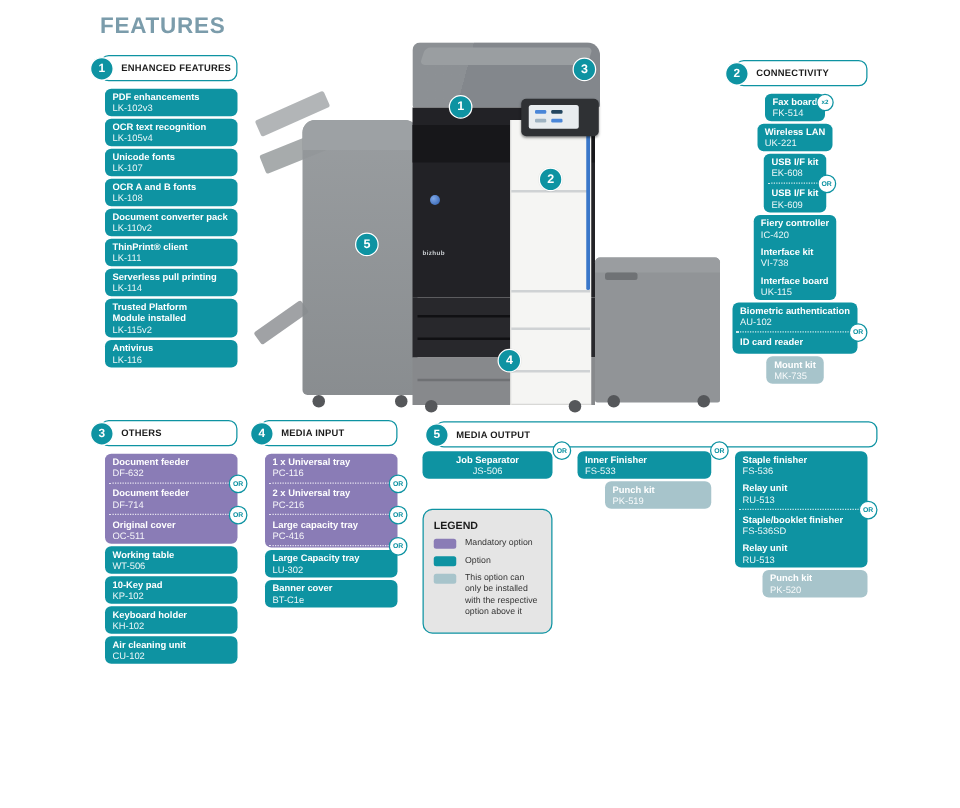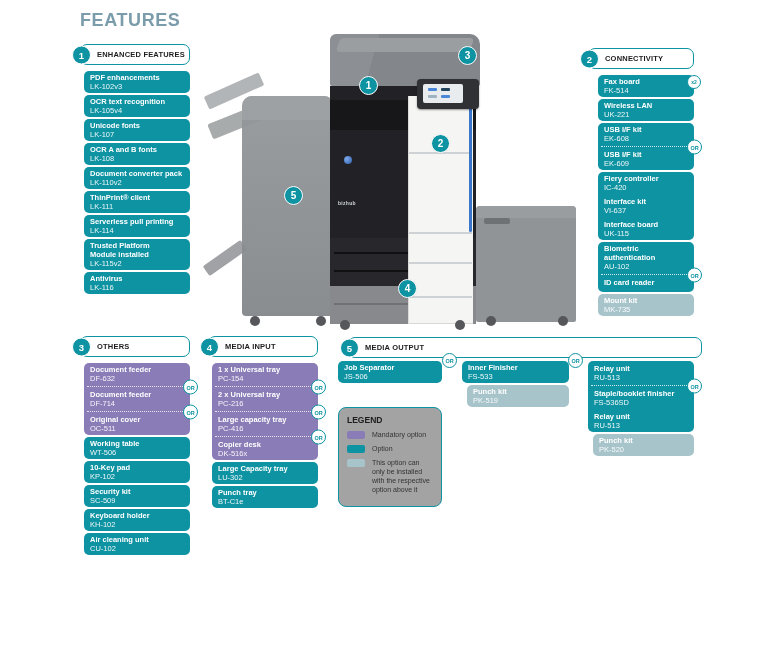--- a/index.html
+++ b/index.html
@@ -15,50 +15,50 @@
   .sec3{left:70px;top:336px;width:120px;}
   .sec4{left:198px;top:336px;width:120px;}
   .hdr{position:relative;margin-left:10px;height:21px;background:#fff;border:1.5px solid #0e93a2;
        border-radius:7px;display:flex;align-items:center;padding-left:16px;box-sizing:border-box;}
   .hdr-title{font-size:7.5px;font-weight:bold;color:#1c1c1c;letter-spacing:.2px;white-space:nowrap;}
   .num{position:absolute;left:-9px;top:50%;transform:translateY(-50%);width:19px;height:19px;
        border-radius:50%;background:#0e93a2;border:1.5px solid #fff;color:#fff;display:flex;
        align-items:center;justify-content:center;font-size:9.5px;font-weight:bold;z-index:3;
        box-sizing:border-box;}
   .items{margin-left:14px;margin-top:6px;display:flex;flex-direction:column;gap:2px;}
-  .sec2 .items{margin-left:20px;}
+  .sec2 .items{margin-left:0;align-items:center;}
   
   .sec5-hdr{position:absolute;left:338px;top:337px;width:354px;box-sizing:border-box;}
   .mo-col{position:absolute;display:flex;flex-direction:column;gap:2px;}
-  .mo-a{left:338px;top:361px;width:104px;}
+  .mo-a{left:338px;top:361px;width:104px;text-align:center;}
   .mo-b{left:462px;top:361px;width:107px;}
   .mo-c{left:588px;top:361px;width:106px;}
   
   .block{border-radius:5px;position:relative;}
   .block.option{background:#0e93a2;}
   .block.mandatory{background:#8a7cb6;}
   .block.conditional{background:#a7c4cb;}
-  .block.inset{margin-left:5px;}
+  .block.inset{margin-left:22px;}
   .entry{position:relative;padding:2px 6px;min-height:16px;font-size:7.5px;line-height:9px;
          color:#fff;box-sizing:border-box;}
   .entry .name{font-weight:bold;white-space:pre-line;}
   .entry .code{font-weight:normal;color:rgba(255,255,255,.92);}
   .sep{position:relative;border-top:1px dotted rgba(255,255,255,.8);margin:1px 3px;}
   .or-badge{width:15px;height:15px;border-radius:50%;background:#fff;border:1.5px solid #0e93a2;
             color:#0e93a2;font-size:5.5px;font-weight:bold;display:flex;align-items:center;
             justify-content:center;box-sizing:border-box;z-index:4;}
   .sep .or-badge{position:absolute;right:-11px;top:50%;transform:translateY(-50%);}
   .corner-badge{position:absolute;top:0;right:-7px;width:14px;height:14px;border-radius:50%;
             background:#fff;border:1.5px solid #0e93a2;color:#0e93a2;font-size:5px;font-weight:bold;
             display:flex;align-items:center;justify-content:center;box-sizing:border-box;z-index:4;}
   .or-float{position:absolute;z-index:5;}
   .or-1{left:442px;top:353px;}
   .or-2{left:568px;top:353px;}
   
-  .legend{position:absolute;left:338px;top:407px;width:104px;background:#a3a3a3;
+  .legend{position:absolute;left:338px;top:407px;width:104px;background:#e5e5e5;
           border:1.5px solid #0e93a2;border-radius:8px;padding:7px 8px;box-sizing:border-box;}
   .legend-title{font-size:8.5px;font-weight:bold;color:#1c1c1c;margin-bottom:5px;}
   .legend-row{display:flex;align-items:flex-start;gap:7px;margin-bottom:5px;}
   .swatch{width:18px;height:8px;border-radius:2px;flex:0 0 auto;margin-top:1px;}
   .sw-mandatory{background:#8a7cb6;} .sw-option{background:#0e93a2;} .sw-conditional{background:#a7c4cb;}
   .legend-label{font-size:7px;line-height:9px;color:#333;}
   
   .pr{position:absolute;}
   .fin-tray{background:#a4a8aa;border-radius:2px;opacity:.85;}
   .t1{left:204px;top:84px;width:60px;height:14px;transform:rotate(-24deg);}
@@ -261,21 +261,21 @@
           </div>
         </div>
         <div class="block option">
           <div class="entry">
             <div class="name">Fiery controller</div>
             <div class="code">IC-420</div>
           </div>
           <div class="sep" style="border-top: none;"></div>
           <div class="entry">
             <div class="name">Interface kit</div>
-            <div class="code">VI-637</div>
+            <div class="code">VI-738</div>
           </div>
           <div class="sep" style="border-top: none;"></div>
           <div class="entry">
             <div class="name">Interface board</div>
             <div class="code">UK-115</div>
           </div>
         </div>
         <div class="block option">
           <div class="entry">
             <div class="name">Biometric authentication</div>
@@ -330,26 +330,20 @@
           </div>
         </div>
         <div class="block option">
           <div class="entry">
             <div class="name">10-Key pad</div>
             <div class="code">KP-102</div>
           </div>
         </div>
         <div class="block option">
           <div class="entry">
-            <div class="name">Security kit</div>
-            <div class="code">SC-509</div>
-          </div>
-        </div>
-        <div class="block option">
-          <div class="entry">
             <div class="name">Keyboard holder</div>
             <div class="code">KH-102</div>
           </div>
         </div>
         <div class="block option">
           <div class="entry">
             <div class="name">Air cleaning unit</div>
             <div class="code">CU-102</div>
           </div>
         </div>
@@ -358,53 +352,49 @@
 
   <div class="sec sec4">
     <div class="hdr">
       <span class="num">4</span>
       <span class="hdr-title">MEDIA INPUT</span>
     </div>
     <div class="items">
         <div class="block mandatory">
           <div class="entry">
             <div class="name">1 x Universal tray</div>
-            <div class="code">PC-154</div>
+            <div class="code">PC-116</div>
           </div>
           <div class="sep">
             <span class="or-badge">OR</span>
           </div>
           <div class="entry">
             <div class="name">2 x Universal tray</div>
             <div class="code">PC-216</div>
           </div>
           <div class="sep">
             <span class="or-badge">OR</span>
           </div>
           <div class="entry">
             <div class="name">Large capacity tray</div>
             <div class="code">PC-416</div>
           </div>
           <div class="sep">
             <span class="or-badge">OR</span>
           </div>
-          <div class="entry">
-            <div class="name">Copier desk</div>
-            <div class="code">DK-516x</div>
-          </div>
         </div>
         <div class="block option">
           <div class="entry">
             <div class="name">Large Capacity tray</div>
             <div class="code">LU-302</div>
           </div>
         </div>
         <div class="block option">
           <div class="entry">
-            <div class="name">Punch tray</div>
+            <div class="name">Banner cover</div>
             <div class="code">BT-C1e</div>
           </div>
         </div>
       </div>
   </div>
 
   <div class="hdr sec5-hdr">
     <span class="num">5</span>
     <span class="hdr-title">MEDIA OUTPUT</span>
   </div>
@@ -425,20 +415,24 @@
       </div>
       <div class="block conditional inset">
         <div class="entry">
           <div class="name">Punch kit</div>
           <div class="code">PK-519</div>
         </div>
       </div>
     </div>
   <div class="mo-col mo-c">
       <div class="block option">
+        <div class="entry">
+          <div class="name">Staple finisher</div>
+          <div class="code">FS-536</div>
+        </div>
         <div class="sep" style="border-top: none;"></div>
         <div class="entry">
           <div class="name">Relay unit</div>
           <div class="code">RU-513</div>
         </div>
         <div class="sep">
           <span class="or-badge">OR</span>
         </div>
         <div class="entry">
           <div class="name">Staple/booklet finisher</div>

